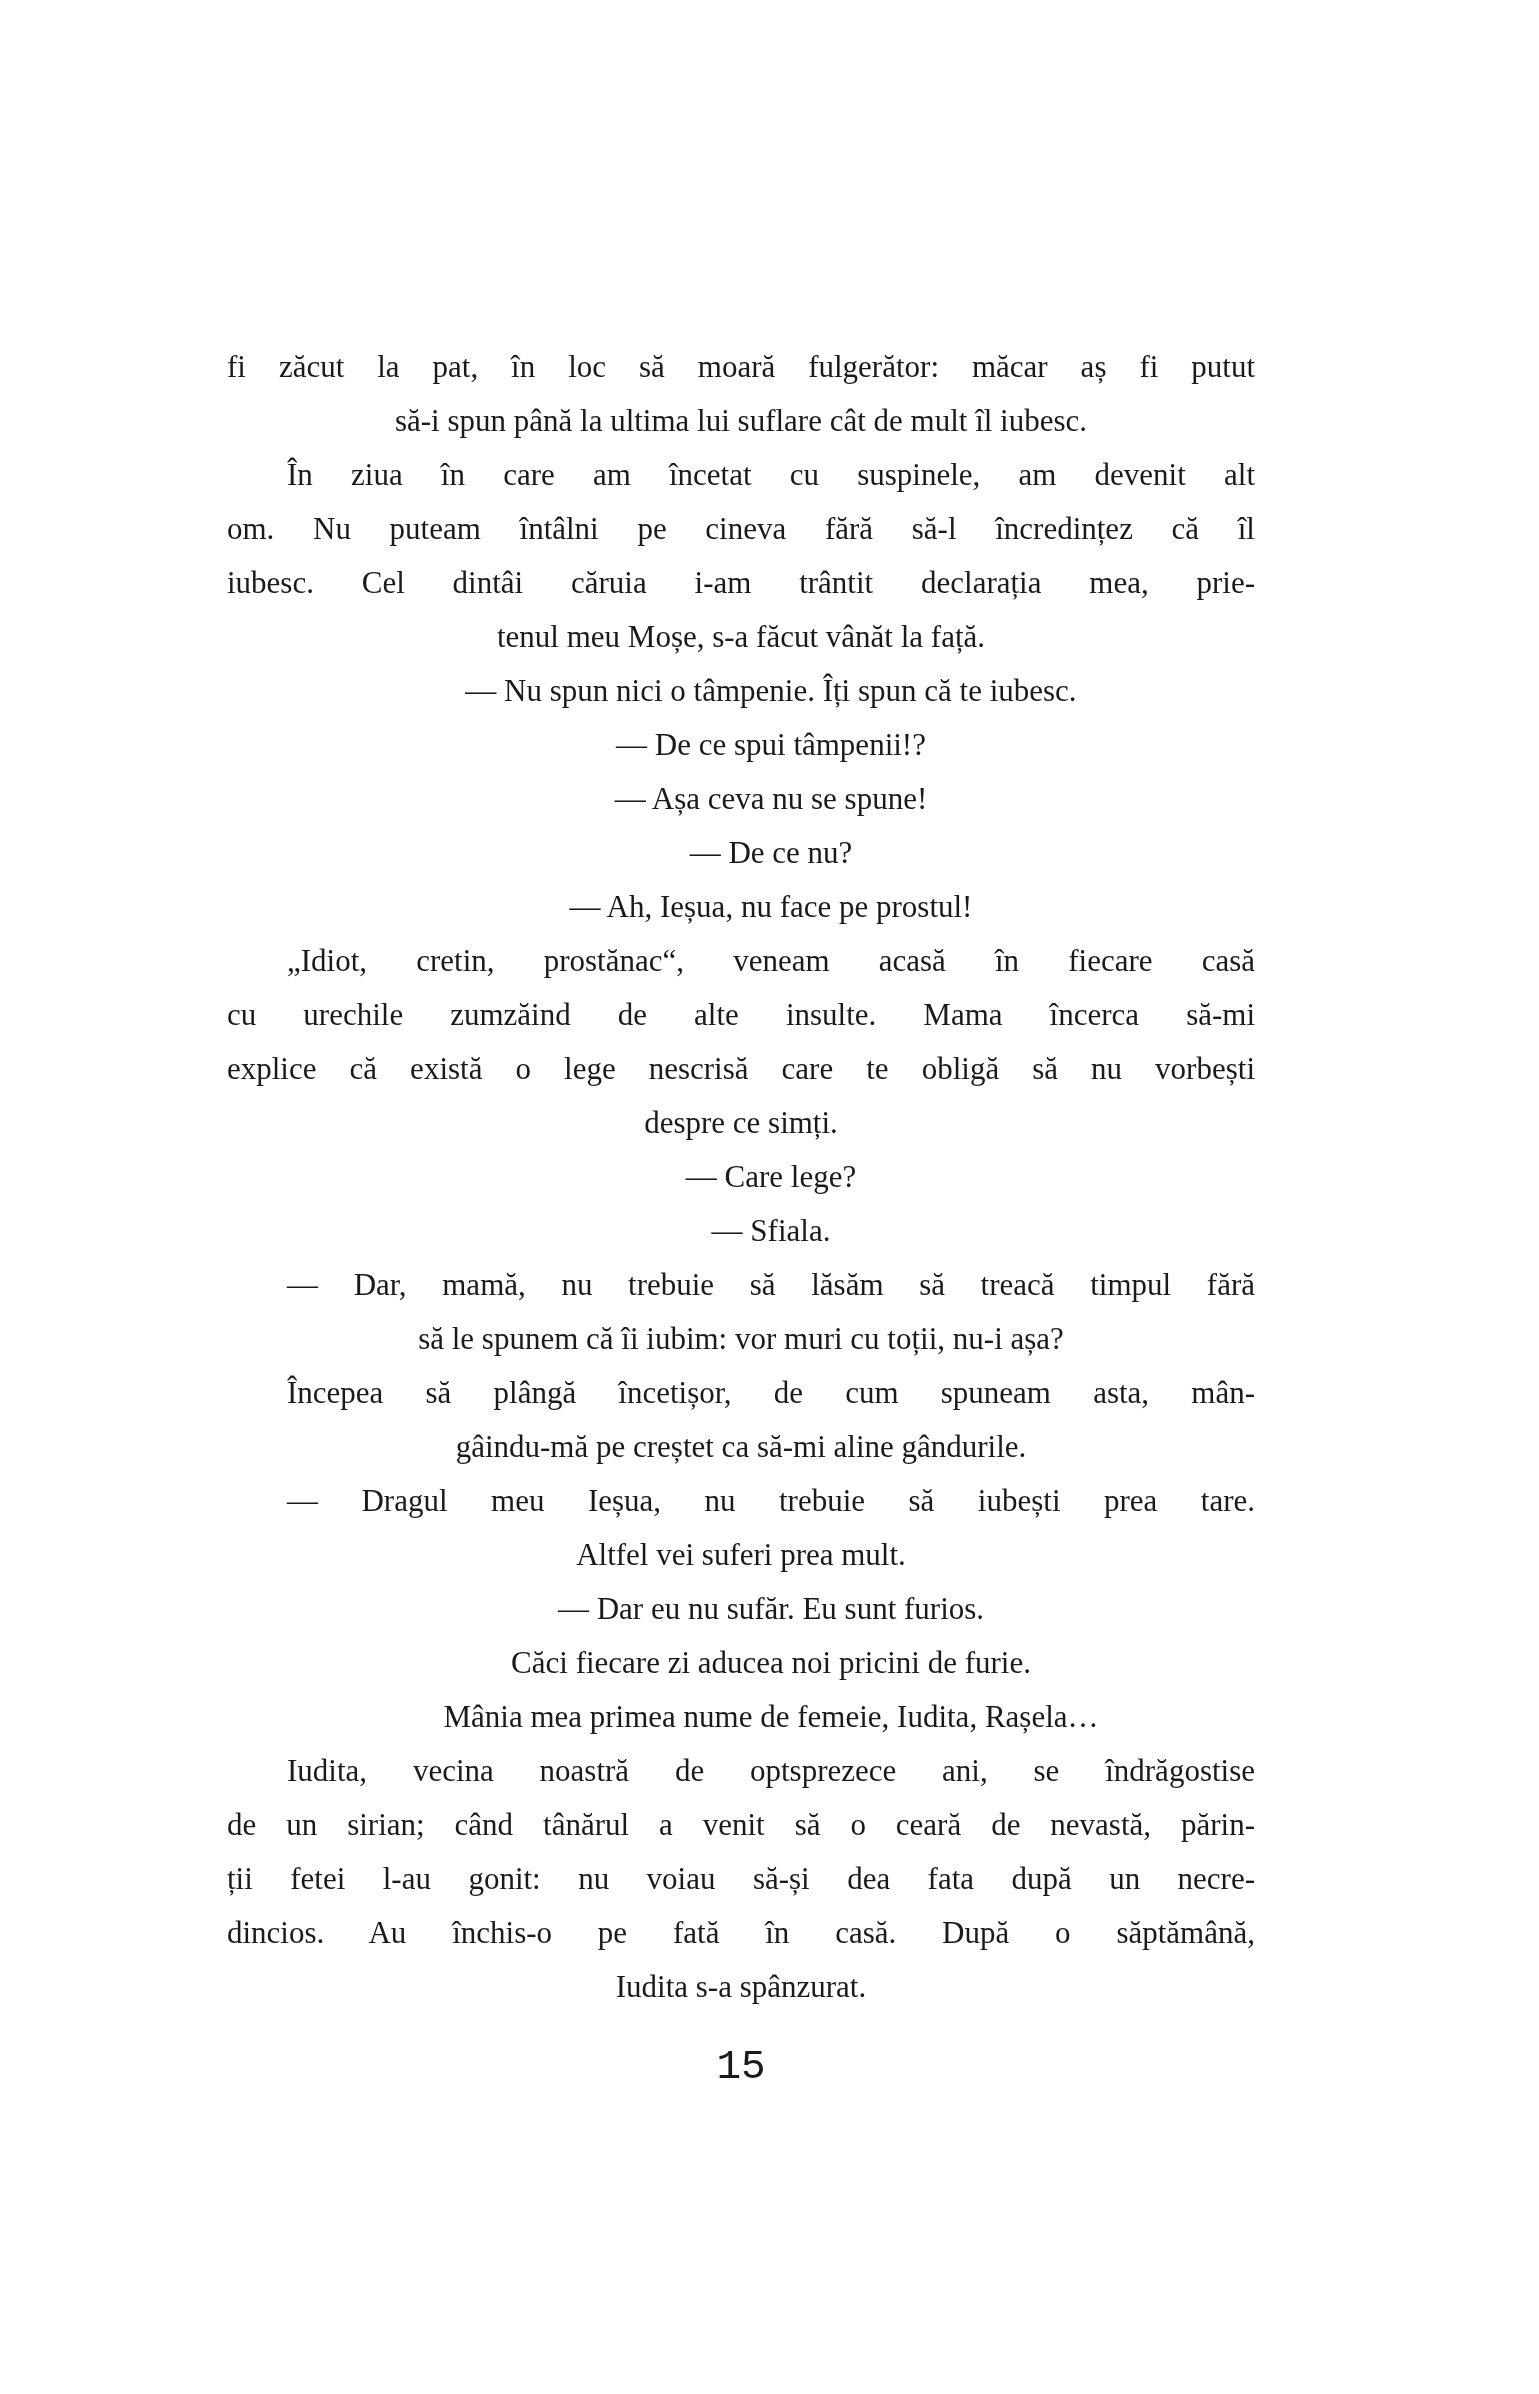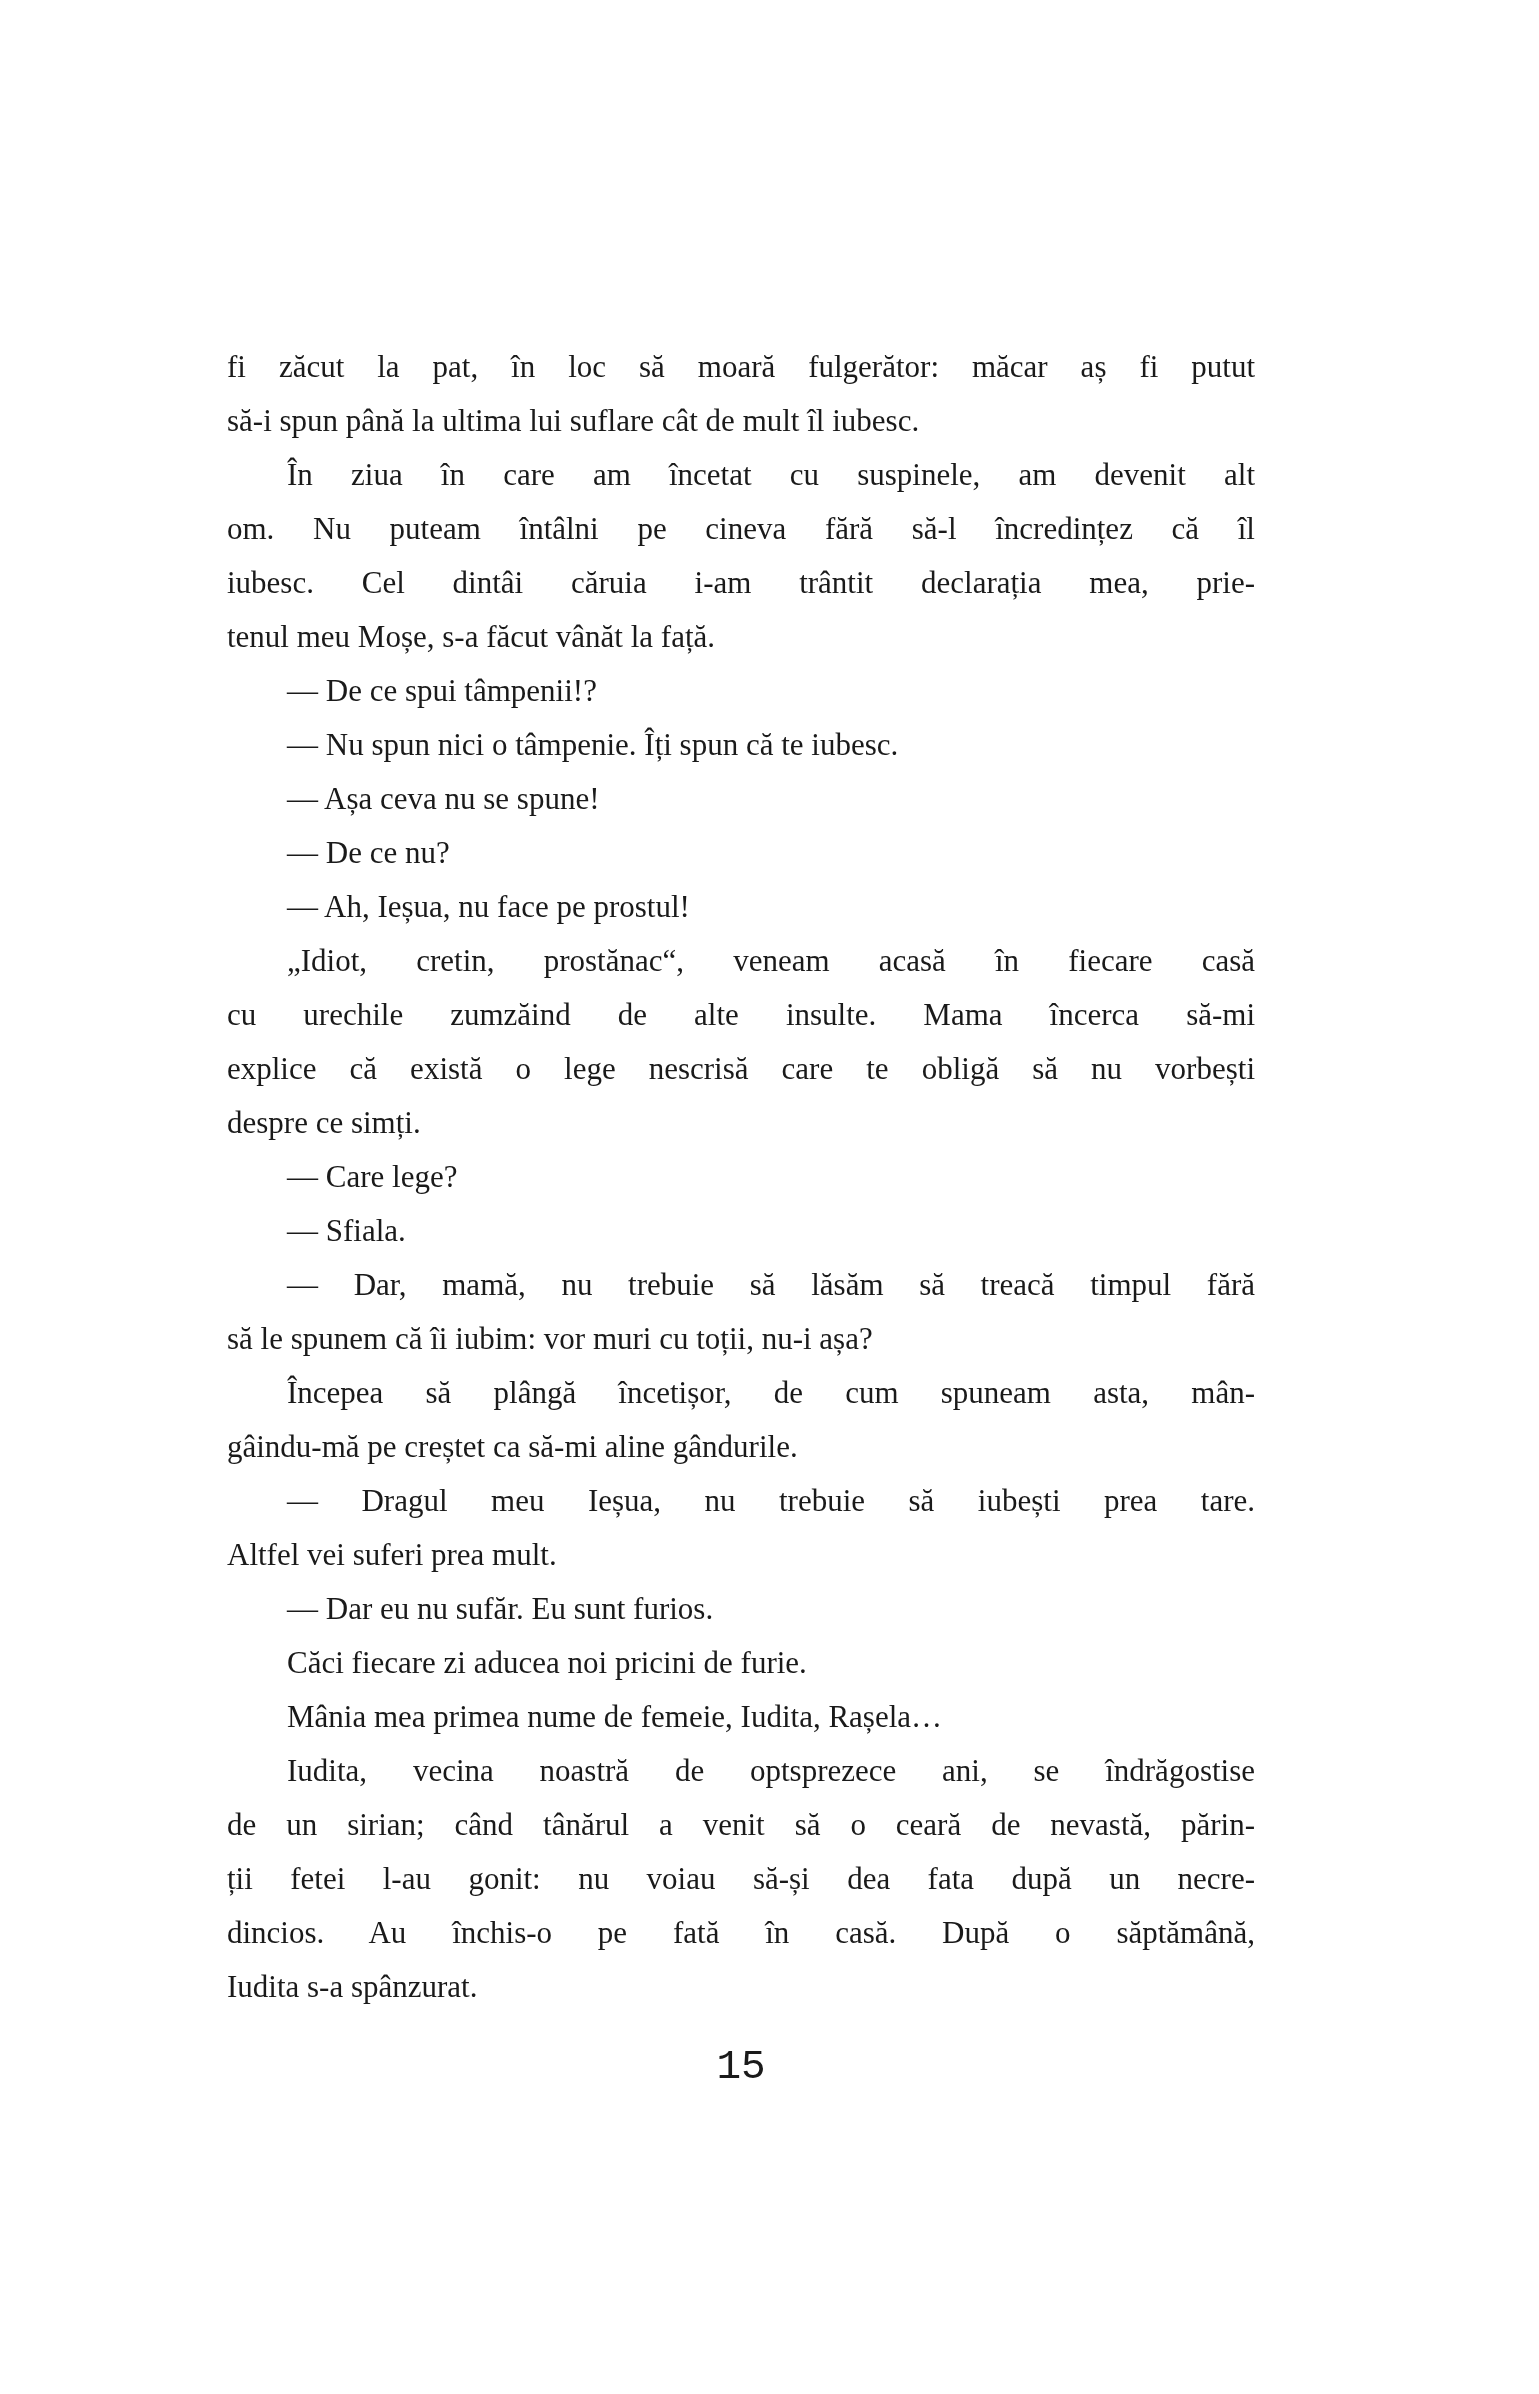--- a/index.html
+++ b/index.html
@@ -21,21 +21,21 @@
     position: absolute;
     left: 227px;
     top: 340px;
     width: 1028px;
     font-size: 31px;
     line-height: 54px;
   }
   .line {
     height: 54px;
     white-space: nowrap;
-    text-align: left;
+    text-align: center;
   }
   .line.justify {
     white-space: normal;
     text-align: justify;
     text-align-last: justify;
     text-justify: inter-word;
   }
   .line.indent {
     text-indent: 60px;
   }
@@ -54,22 +54,22 @@
 <body>
 
 <div class="page">
   <main class="text-block">
       <div class="line justify">fi zăcut la pat, în loc să moară fulgerător: măcar aș fi putut</div>
       <div class="line">să-i spun până la ultima lui suflare cât de mult îl iubesc.</div>
       <div class="line indent justify">În ziua în care am încetat cu suspinele, am devenit alt</div>
       <div class="line justify">om. Nu puteam întâlni pe cineva fără să-l încredințez că îl</div>
       <div class="line justify">iubesc. Cel dintâi căruia i-am trântit declarația mea, prie-</div>
       <div class="line">tenul meu Moșe, s-a făcut vânăt la față.</div>
+      <div class="line indent">— Nu spun nici o tâmpenie. Îți spun că te iubesc.</div>
       <div class="line indent">— De ce spui tâmpenii!?</div>
-      <div class="line indent">— Nu spun nici o tâmpenie. Îți spun că te iubesc.</div>
       <div class="line indent">— Așa ceva nu se spune!</div>
       <div class="line indent">— De ce nu?</div>
       <div class="line indent">— Ah, Ieșua, nu face pe prostul!</div>
       <div class="line indent justify">„Idiot, cretin, prostănac“, veneam acasă în fiecare casă</div>
       <div class="line justify">cu urechile zumzăind de alte insulte. Mama încerca să-mi</div>
       <div class="line justify">explice că există o lege nescrisă care te obligă să nu vorbești</div>
       <div class="line">despre ce simți.</div>
       <div class="line indent">— Care lege?</div>
       <div class="line indent">— Sfiala.</div>
       <div class="line indent justify">— Dar, mamă, nu trebuie să lăsăm să treacă timpul fără</div>

